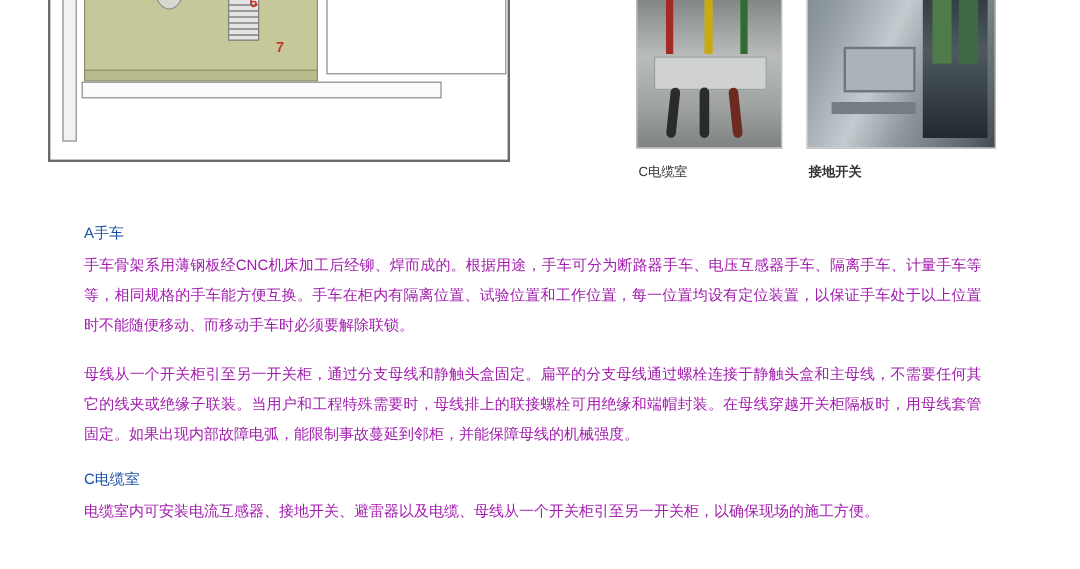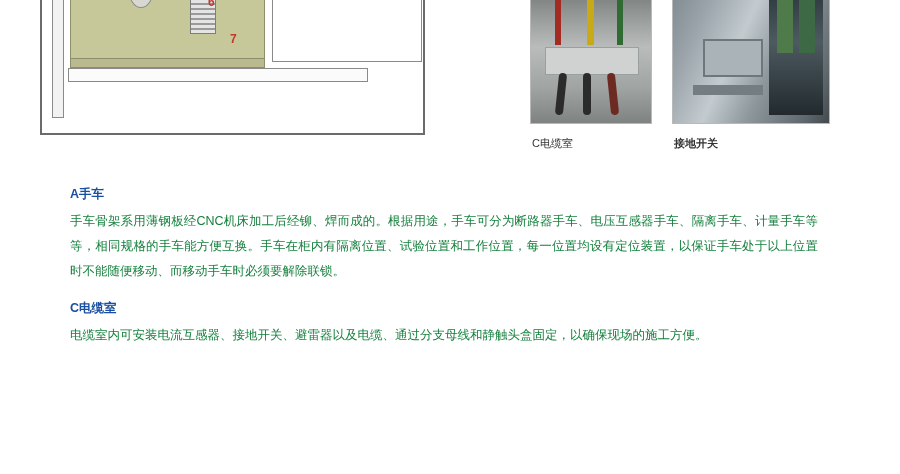--- a/index.html
+++ b/index.html
@@ -209,27 +209,27 @@
     position: absolute;
     left: 70px;
     top: 186px;
     width: 748px;
   }
   .section { margin-bottom: 16px; }
   .section h3 {
     margin: 0 0 6px 0;
     font-size: 12.5px;
     color: #1a4fa0;
-    font-weight: bold;
+    font-weight: normal;
   }
   .section p {
     margin: 0;
     font-size: 12.5px;
     line-height: 25px;
-    color: #15803d;
+    color: #a21caf;
     text-align: justify;
   }
 </style>
 </head>
 <body>
 
 <div class="top-area">
 
   <div class="drawing">
     <div class="cab-outer"></div>
@@ -271,20 +271,21 @@
 </div>
 
 <div class="body-text">
 
   <div class="section">
     <h3>A手车</h3>
     <p>手车骨架系用薄钢板经CNC机床加工后经铆、焊而成的。根据用途，手车可分为断路器手车、电压互感器手车、隔离手车、计量手车等等，相同规格的手车能方便互换。手车在柜内有隔离位置、试验位置和工作位置，每一位置均设有定位装置，以保证手车处于以上位置时不能随便移动、而移动手车时必须要解除联锁。</p>
   </div>
 
   <div class="section">
+    <p>母线从一个开关柜引至另一开关柜，通过分支母线和静触头盒固定。扁平的分支母线通过螺栓连接于静触头盒和主母线，不需要任何其它的线夹或绝缘子联装。当用户和工程特殊需要时，母线排上的联接螺栓可用绝缘和端帽封装。在母线穿越开关柜隔板时，用母线套管固定。如果出现内部故障电弧，能限制事故蔓延到邻柜，并能保障母线的机械强度。</p>
   </div>
 
   <div class="section">
     <h3>C电缆室</h3>
-    <p>电缆室内可安装电流互感器、接地开关、避雷器以及电缆、通过分支母线和静触头盒固定，以确保现场的施工方便。</p>
+    <p>电缆室内可安装电流互感器、接地开关、避雷器以及电缆、母线从一个开关柜引至另一开关柜，以确保现场的施工方便。</p>
   </div>
 
 </div>
 
 </body></html>

